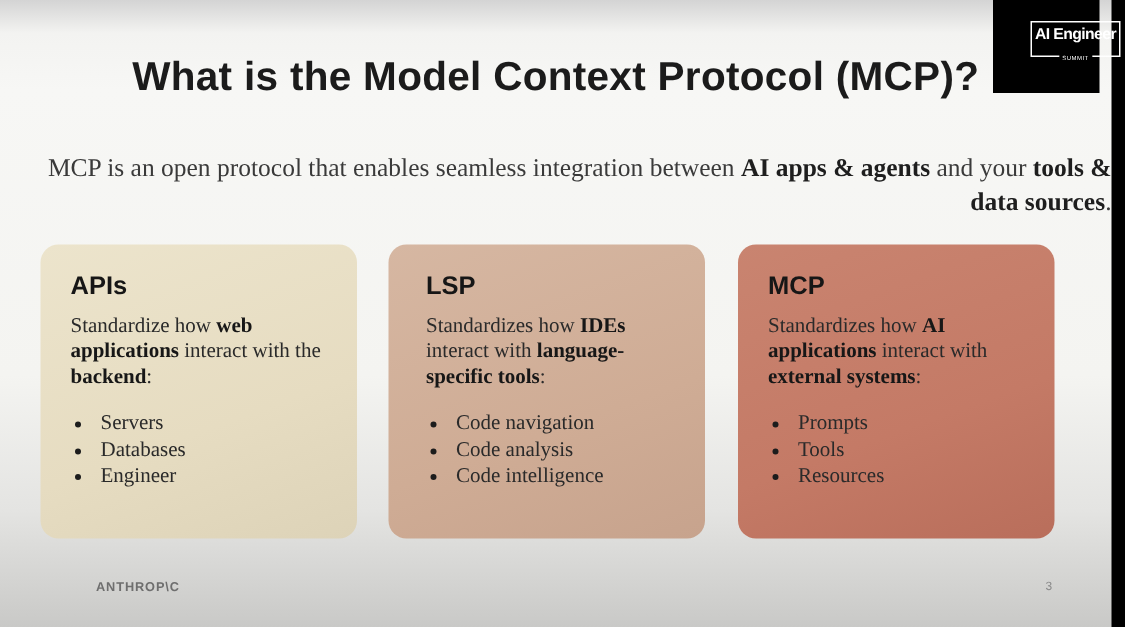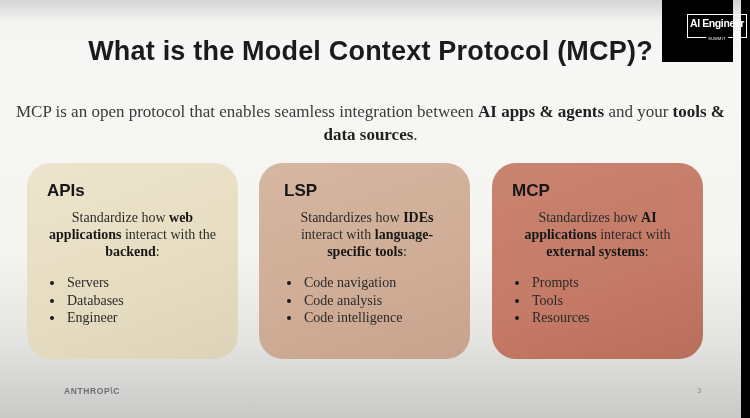--- a/index.html
+++ b/index.html
@@ -26,34 +26,34 @@
   }
   .logo-sub {
     position: absolute; left: 50%; transform: translateX(-50%); bottom: -4px;
     background: #000; color: #fff; font-size: 4px; padding: 0 2px; letter-spacing: 0.3px;
   }
   .title {
     position: absolute; left: 0; width: 741px; top: 36px; text-align: center;
     font-size: 27px; font-weight: bold; color: #1b1b1b; letter-spacing: 0.2px;
   }
   .subtitle {
-    position: absolute; left: 0; width: 741px; top: 100px; text-align: center;
+    position: absolute; left: 0; width: 741px; top: 100px; text-align: right;
     font-family: "Liberation Serif", serif; font-size: 17px; line-height: 23px; color: #3a3a3a;
   }
   .subtitle b { color: #1e1e1e; }
   .card {
-    position: absolute; top: 163px; width: 211px; height: 196px; border-radius: 24px;
+    position: absolute; top: 163px; width: 211px; height: 196px; border-radius: 12px;
     box-sizing: border-box; padding: 18px 20px;
   }
   .card.apis { left: 27px; background: linear-gradient(160deg, #ece4cc, #e6dcc1 60%, #ddd3b8); }
   .card.lsp { left: 259px; background: linear-gradient(160deg, #d6b7a2, #cfac95 60%, #c7a38d); padding-left: 25px; }
   .card.mcp { left: 492px; background: linear-gradient(160deg, #c98470, #c47a66 60%, #b96e5b); }
   .card-title { font-size: 17px; font-weight: bold; color: #161616; margin-bottom: 8px; }
   .card-desc {
-    font-family: "Liberation Serif", serif; font-size: 14px; line-height: 17px; color: #2a2a2a; text-align: center;
+    font-family: "Liberation Serif", serif; font-size: 14px; line-height: 17px; color: #2a2a2a;
   }
   .card-desc b { color: #171717; }
   .card-list {
     list-style: none; margin: 14px 0 0 0; padding: 0;
     font-family: "Liberation Serif", serif; font-size: 14px; line-height: 17.5px; color: #2a2a2a;
   }
   .card-list li { position: relative; padding-left: 20px; }
   .card-list li::before {
     content: ""; position: absolute; left: 3px; top: 7px; width: 4px; height: 4px;
     border-radius: 50%; background: #1c1c1c;

